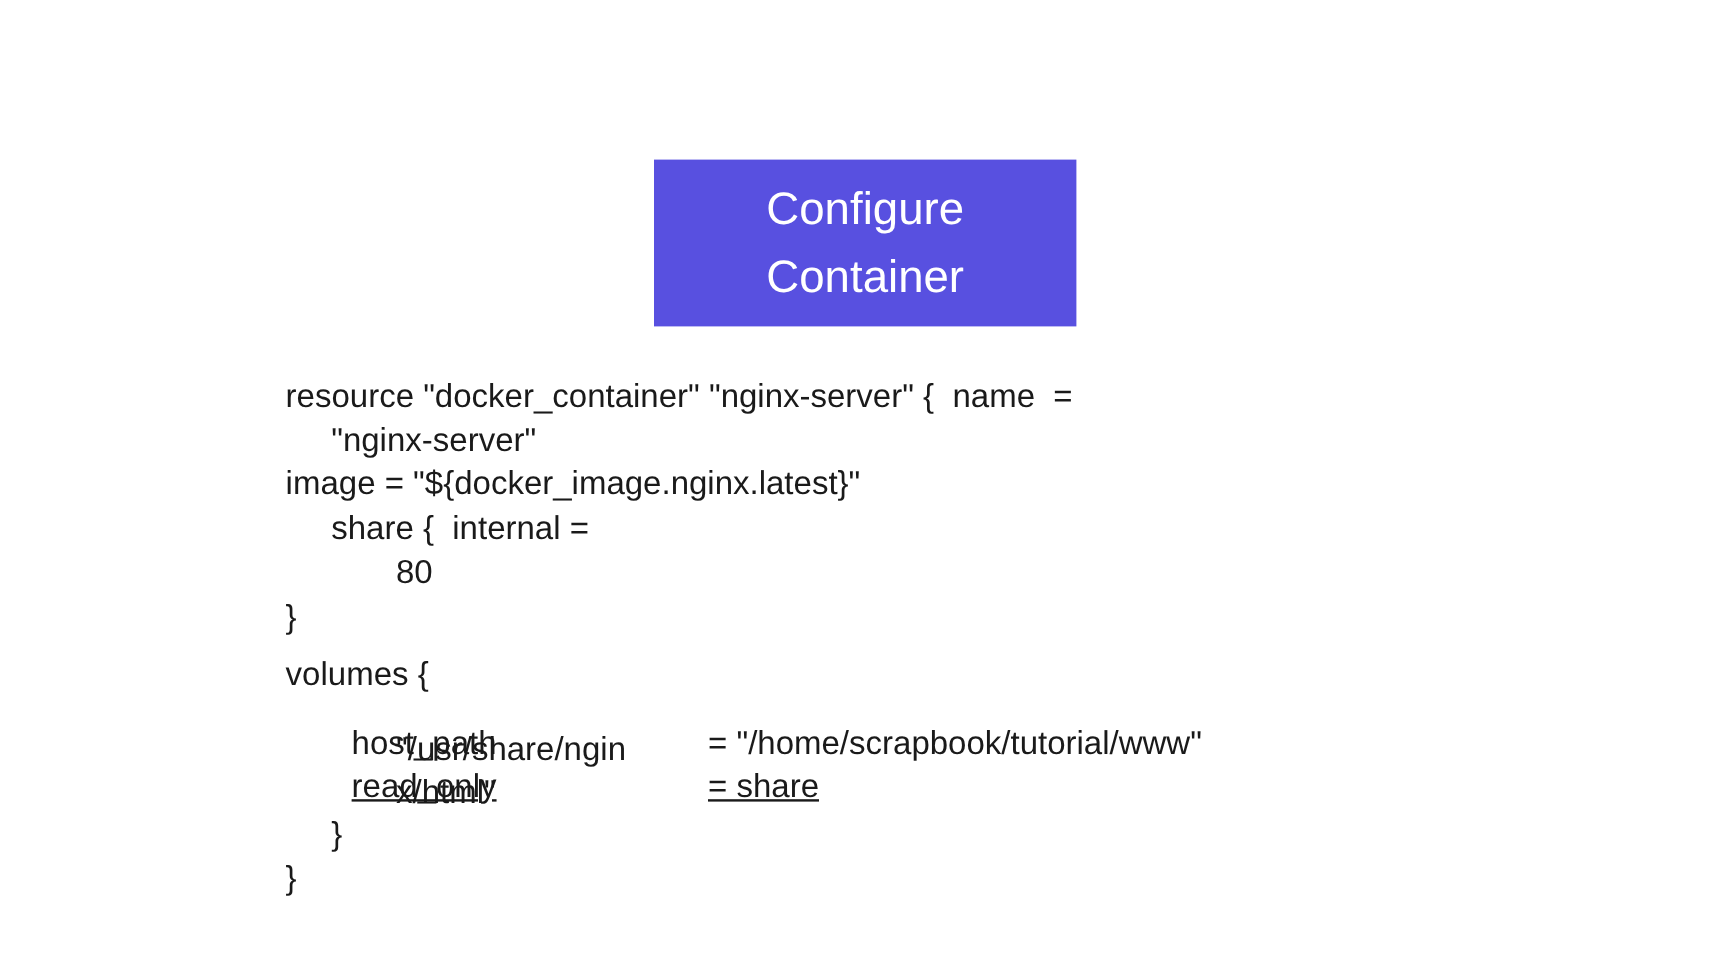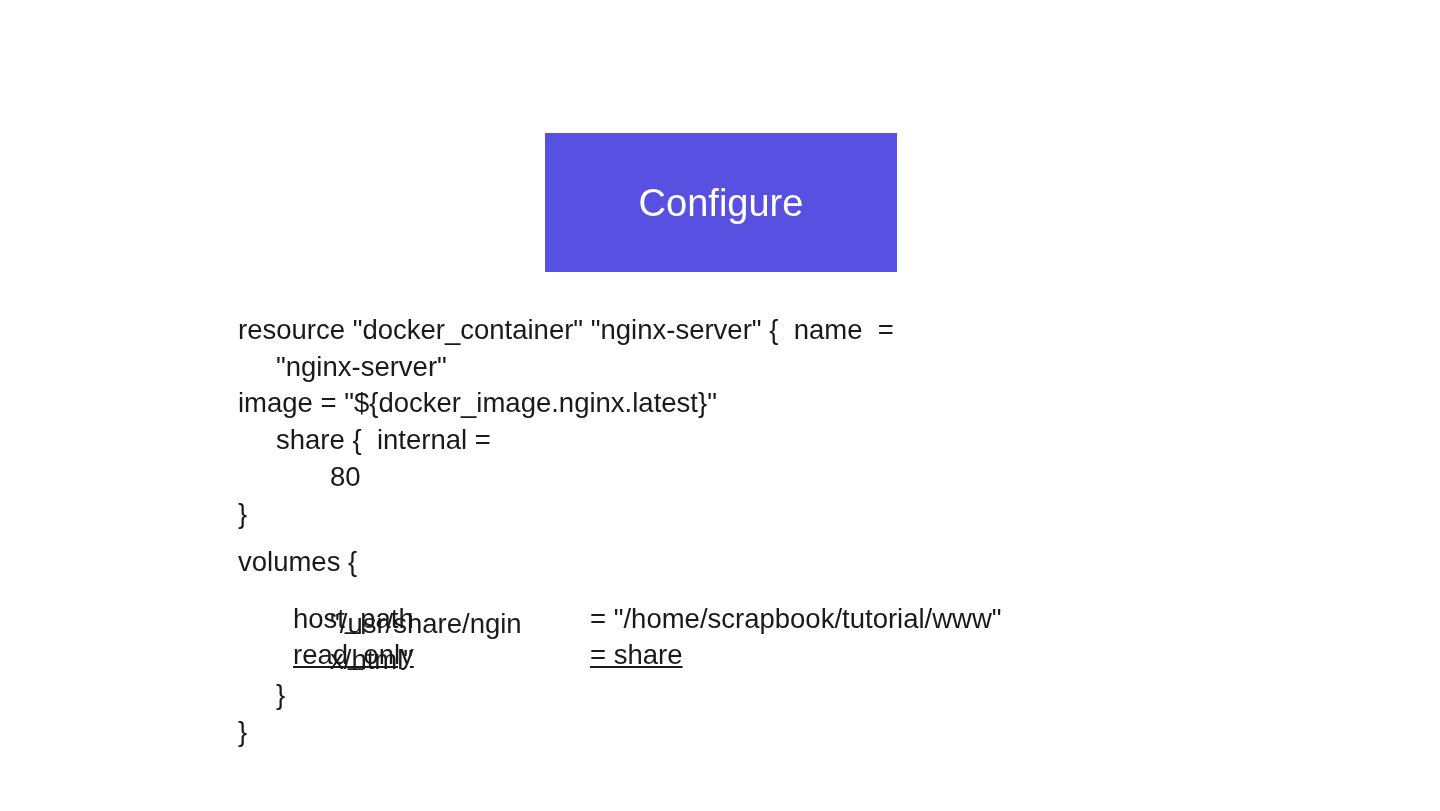--- a/index.html
+++ b/index.html
@@ -78,20 +78,21 @@
   .ov-key { left: 55px; }
   .ov-val { left: 352px; }
 </style>
 </head>
 <body>
 
 <div class="stage">
 
   <div class="node">
     <div class="title-line">Configure</div>
+    <div class="title-line">Container</div>
   </div>
 
   <div class="code">
     <div class="ln t0">resource "docker_container" "nginx-server" {  name  =</div>
     <div class="ln t1 ind1">"nginx-server"</div>
     <div class="ln t2">image = "${docker_image.nginx.latest}"</div>
     <div class="ln t3 ind1">share {  internal =</div>
     <div class="ln t4 ind2">80</div>
     <div class="ln t5">}</div>
     <div class="ln t6">volumes {</div>

